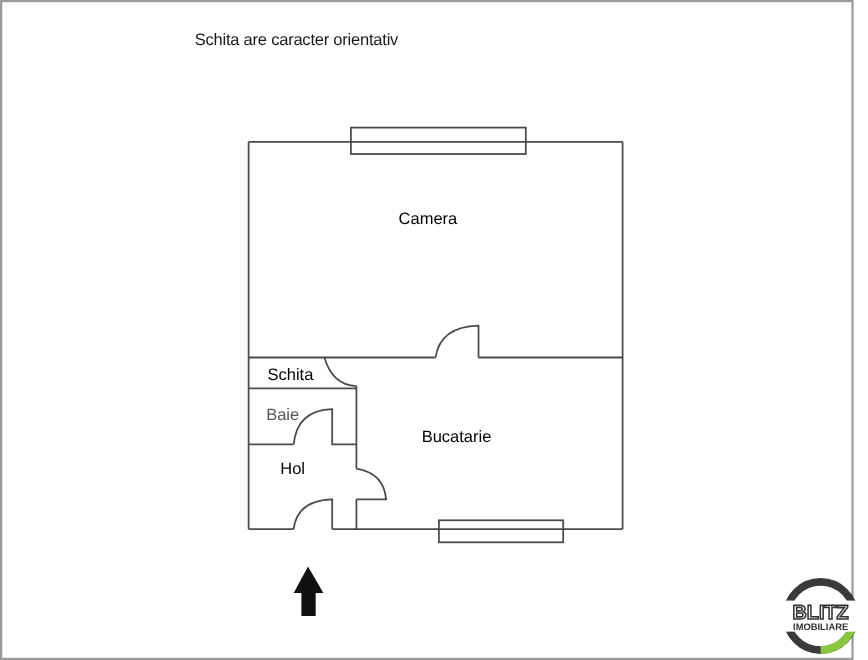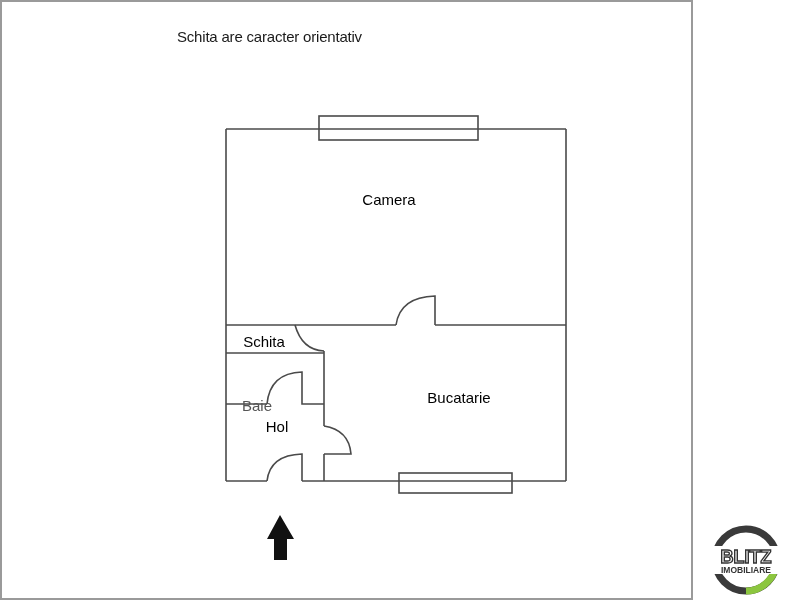--- a/index.html
+++ b/index.html
@@ -1,19 +1,19 @@
 <!DOCTYPE html>
 <html><head>
 <meta charset="utf-8">
 <style>
   html, body { margin: 0; padding: 0; background: #ffffff; }
   body { width: 789px; height: 600px; overflow: hidden; }
   .frame {
     position: relative;
-    width: 693px; height: 600px;
+    width: 776px; height: 600px;
     box-sizing: border-box;
     border: 2px solid #9a9a9a;
     background: #ffffff;
     padding-left: 11px;
   }
   .title {
     position: absolute; left: 175px; top: 26px;
     font-family: "Liberation Sans", sans-serif;
     font-size: 15px; color: #1a1a1a; letter-spacing: -0.2px;
   }
@@ -63,24 +63,24 @@
       <line x1="224" y1="402" x2="265" y2="402"></line>
       <path d="M265 402 Q268 371 300 370 L300 402 L322 402"></path>
 
       <path d="M265 479 Q268 453 300 452 L300 479"></path>
     </g>
 
     <polygon points="278,513 292,537 285,537 285,558 272,558 272,537 265,537" fill="#111111"></polygon>
   </svg>
 
   <div class="lbl" style="left:387px;top:197px;">Camera</div>
-  <div class="lbl" style="left:457px;top:395px;">Bucatarie</div>
+  <div class="lbl" style="left:413px;top:395px;">Bucatarie</div>
   <div class="lbl" style="left:262px;top:339px;">Schita</div>
-  <div class="lbl gray" style="left:255px;top:375px;margin-top:28px;">Baie</div>
-  <div class="lbl" style="left:275px;top:424px;">Hol</div>
+  <div class="lbl gray" style="left:255px;top:375px;">Baie</div>
+  <div class="lbl" style="left:264px;top:424px;">Hol</div>
 
   <svg class="logo" viewBox="0 0 72 72">
     <circle cx="36" cy="36" r="31" fill="#ffffff" stroke="#3a3a3a" stroke-width="7"></circle>
 
     <path d="M36 67 A31 31 0 0 0 66 42" fill="none" stroke="#8cc63f" stroke-width="7"></path>
     <rect x="0" y="22" width="72" height="28" fill="#ffffff"></rect>
     <text x="36" y="39" text-anchor="middle" font-family="Liberation Sans, sans-serif" font-weight="bold" font-size="18" fill="#ffffff" stroke="#333333" stroke-width="1.4">BLITZ</text>
     <rect x="3" y="41" width="66" height="9" fill="#ffffff"></rect>
     <text x="36" y="49" text-anchor="middle" font-family="Liberation Sans, sans-serif" font-weight="bold" font-size="8.5" fill="#333333">IMOBILIARE</text>
   </svg>

